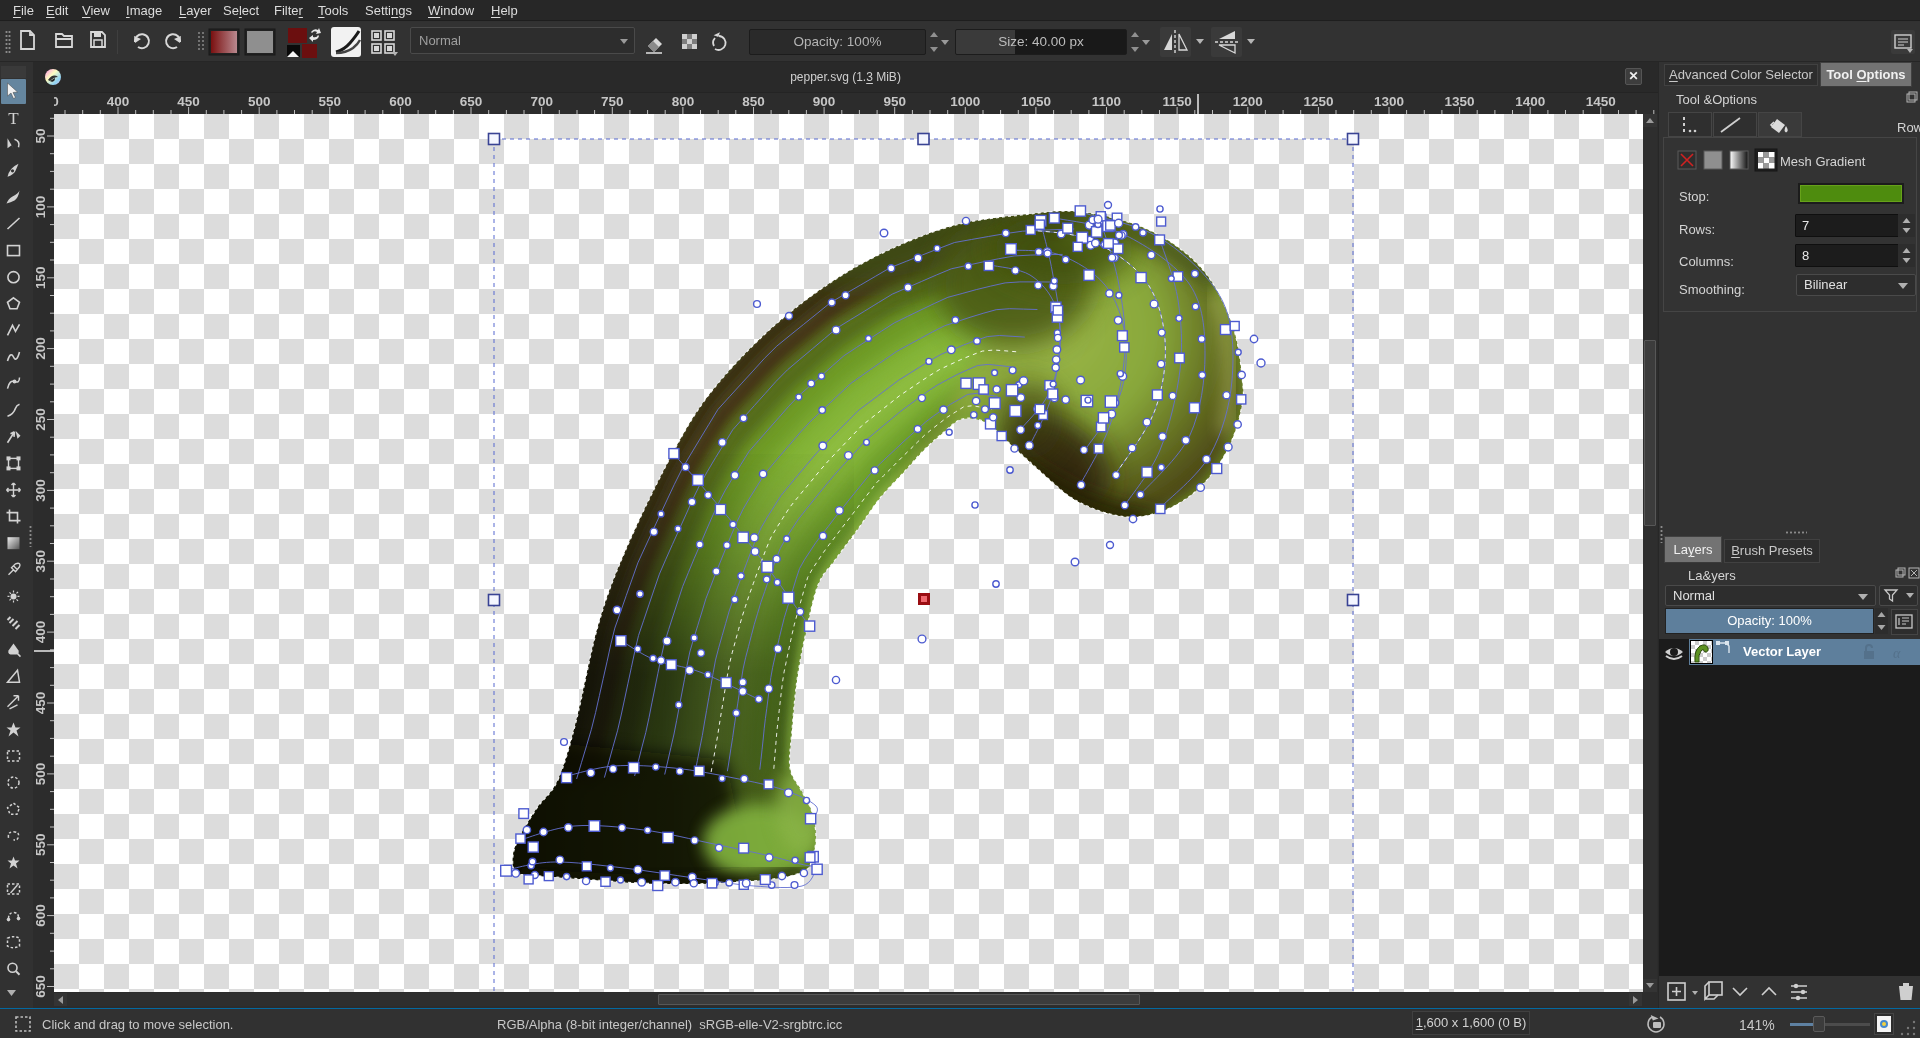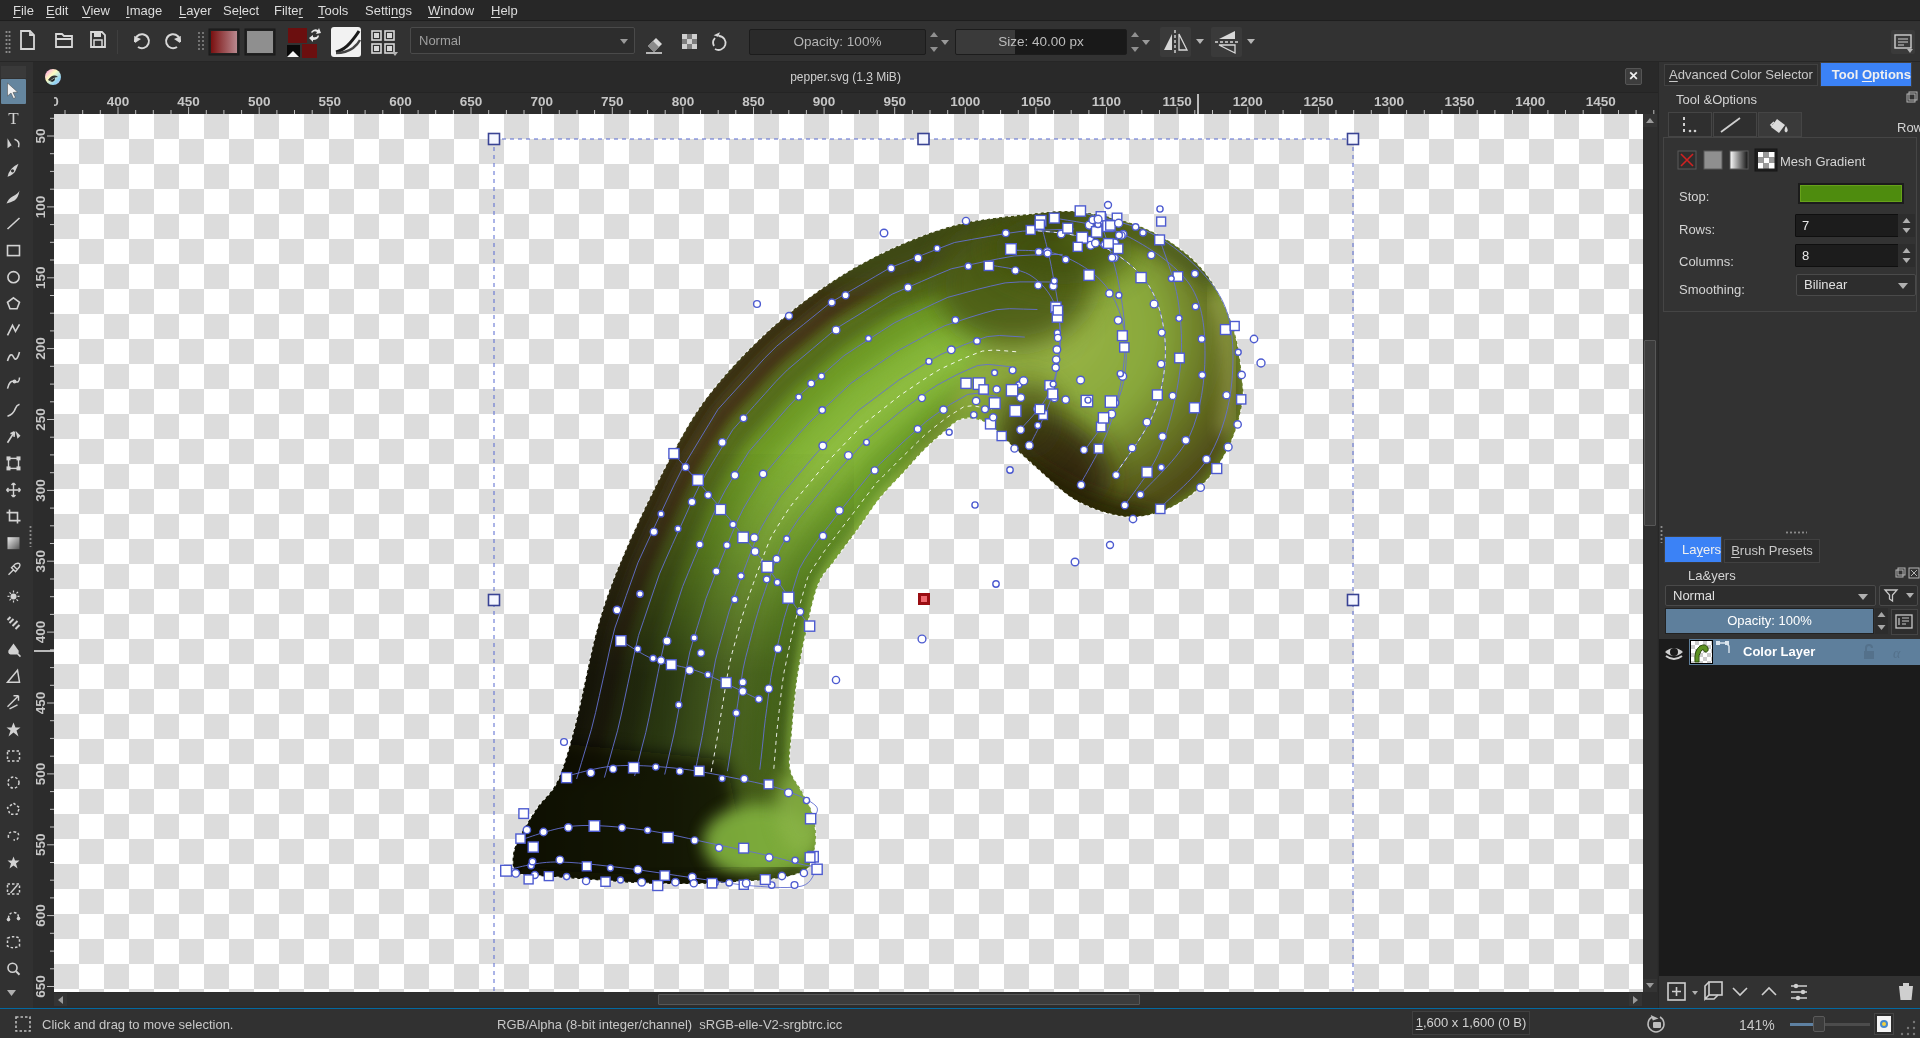--- a/index.html
+++ b/index.html
@@ -47,21 +47,21 @@
 
 
 #canvas { position:absolute; left:21px; top:52px; width:1589px; height:878px;
   background-color:#ffffff; overflow:hidden; }
 
 
 #dock { position:absolute; left:1658px; top:62px; width:262px; height:946px; background:#323232;
   border-left:1px solid #272727; color:#d6d6d6; font-size:13px; }
 .dtab { position:absolute; height:24px; font-size:13px; color:#c8c8c8; text-align:center;
   background:#2d2d2d; border:1px solid #414141; line-height:22px; }
-.dtab.on { background:#3b82f6; color:#f0f0f0; border-bottom-color:#3a3a3a;text-align:right; }
+.dtab.on { background:#737373; color:#f0f0f0; border-bottom-color:#3a3a3a; }
 .lbl { position:absolute; color:#d4d4d4; font-size:13px; }
 .input { position:absolute; background:#1c1c1c; border:1px solid #0f0f0f; color:#e8e8e8;
   font-size:13px; border-radius:1px; }
 .dcombo { position:absolute; background:#2d2d2d; border:1px solid #4a4a4a; border-radius:2px;
   color:#e0e0e0; font-size:13px; }
 u { text-decoration:underline; text-underline-offset:2px; }
 
 
 #status { position:absolute; left:0; top:1008px; width:1920px; height:30px; background:#313131;
   border-top:1px solid #0369a1; color:#c8c8c8; font-size:13px; }
@@ -924,21 +924,21 @@
       </svg>
       <div class="abs" style="left:31px;top:578px;width:23px;height:24px;background:#fff;background-image:linear-gradient(45deg,#ccc 25%,transparent 25%,transparent 75%,#ccc 75%),linear-gradient(45deg,#ccc 25%,transparent 25%,transparent 75%,#ccc 75%);background-size:8px 8px;background-position:0 0,4px 4px;border:1px solid #000;"></div>
       <svg class="abs" style="left:31px;top:578px" width="23" height="24">
         <path d="M5,22 Q4,10 10,6 Q16,3 18,8 Q19,12 15,12 Q13,8 11,11 Q8,15 9,22 Z" fill="#5d9121" stroke="#2c4a0c" stroke-width="1"></path>
       </svg>
       <svg class="abs" style="left:56px;top:578px" width="16" height="14">
         <path d="M2,3 h9 l3,3 v7" fill="none" stroke="#dce6ee" stroke-width="1.4"></path>
         <rect x="1" y="1" width="4" height="4" fill="#dce6ee"></rect>
         <rect x="10" y="1" width="4" height="4" fill="#dce6ee"></rect>
       </svg>
-      <div class="abs" style="left:84px;top:582px;color:#fff;font-size:13px;font-weight:bold;">Color Layer</div>
+      <div class="abs" style="left:84px;top:582px;color:#fff;font-size:13px;font-weight:bold;">Vector Layer</div>
       <svg class="abs" style="left:202px;top:580px" width="60" height="20" fill="none">
         <rect x="3" y="9" width="10" height="8" fill="#54718b"></rect>
         <path d="M5,9 v-3 a3,3 0 0 1 6,0" stroke="#54718b" stroke-width="2"></path>
         <text x="32" y="16" font-size="14" font-style="italic" fill="#54718b" font-family="Liberation Serif">α</text>
       </svg>
       <div class="abs" style="left:0;top:603px;width:262px;height:311px;background:#1b1b1b;"></div>
       <svg class="abs" style="left:0;top:916px" width="262px" height="30">
         <g stroke="#cfcfcf" stroke-width="1.6" fill="none">
           <rect x="9" y="5" width="17" height="17"></rect>
           <path d="M17.5,9 v9 M13,13.5 h9"></path>

